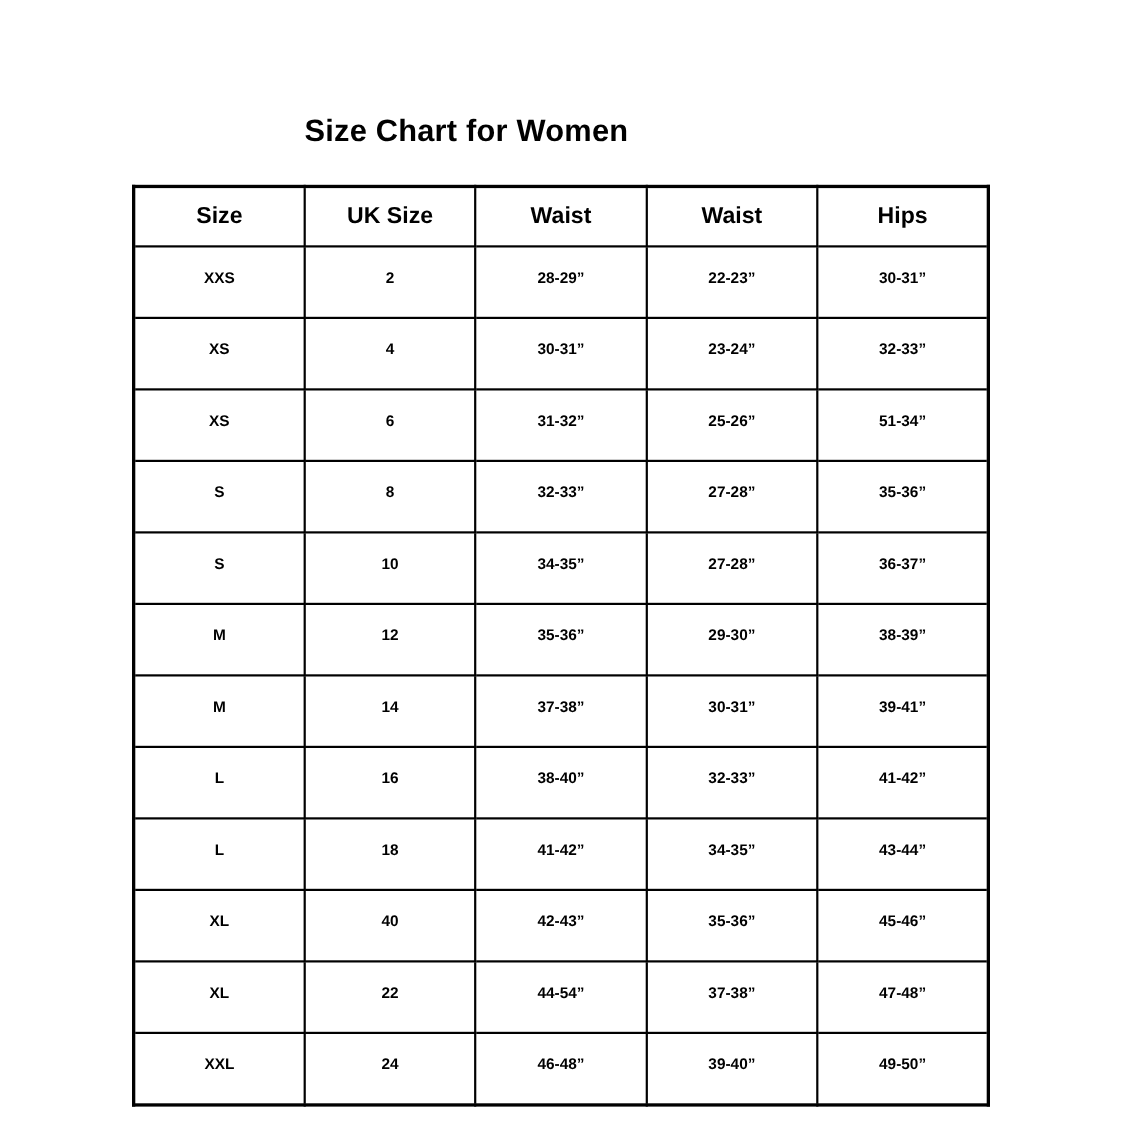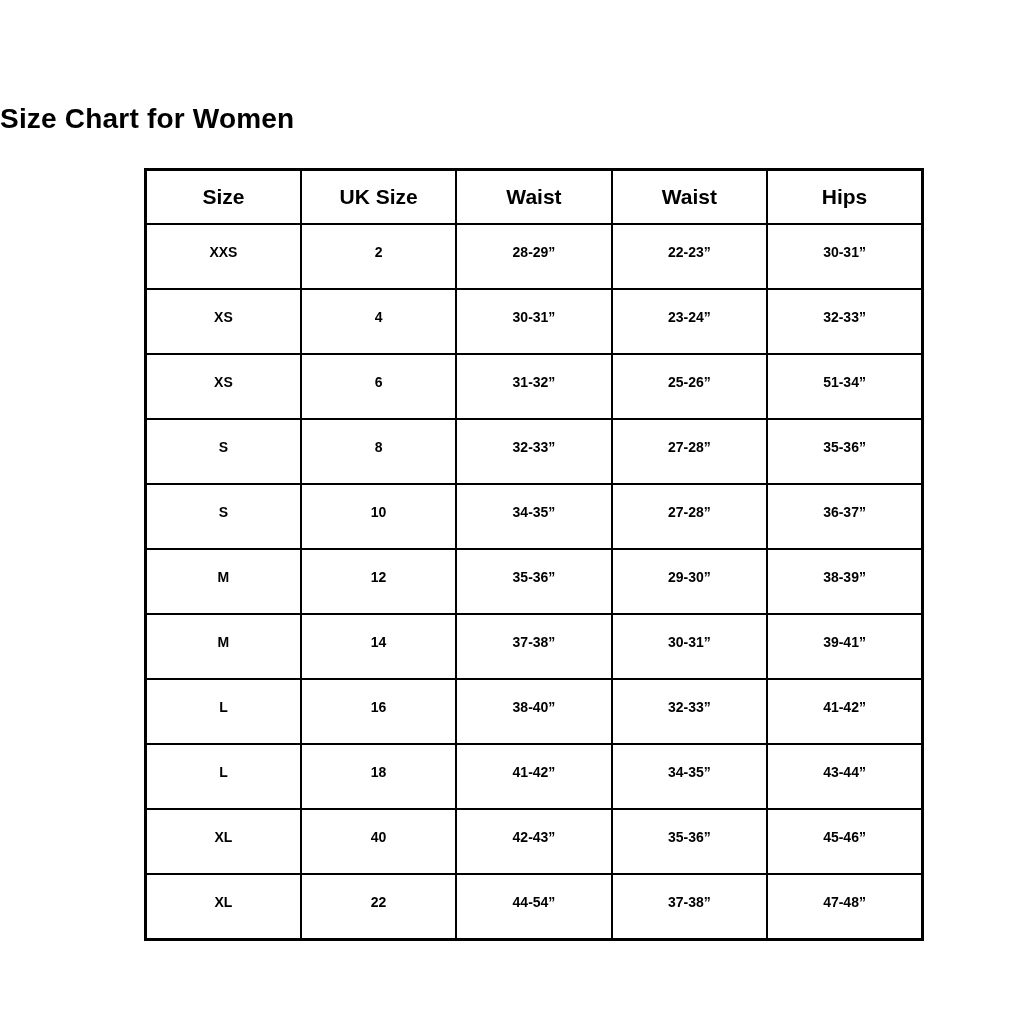--- a/index.html
+++ b/index.html
@@ -16,34 +16,33 @@
     width: 1024px;
     height: 1024px;
     background: #ffffff;
     overflow: hidden;
   }
   .chart-title {
     position: absolute;
     top: 103px;
     left: 0;
     width: 848px;
-    text-align: left;
+    text-align: center;
     font-size: 28px;
     font-weight: bold;
     letter-spacing: 0.2px;
   }
   table.size-chart {
     position: absolute;
     left: 120px;
     top: 168px;
     width: 780px;
     border-collapse: collapse;
     table-layout: fixed;
     border: 3px solid #000000;
-    margin-left: 24px;
   }
   table.size-chart th,
   table.size-chart td {
     border: 2px solid #000000;
     text-align: center;
     vertical-align: middle;
     font-weight: bold;
     background: #ffffff;
     overflow: hidden;
     white-space: nowrap;
@@ -155,16 +154,23 @@
           <td>35-36”</td>
           <td>45-46”</td>
         </tr>
         <tr>
           <td>XL</td>
           <td>22</td>
           <td>44-54”</td>
           <td>37-38”</td>
           <td>47-48”</td>
         </tr>
+        <tr>
+          <td>XXL</td>
+          <td>24</td>
+          <td>46-48”</td>
+          <td>39-40”</td>
+          <td>49-50”</td>
+        </tr>
       </tbody>
   </table>
 
 </div>
 
 </body></html>

